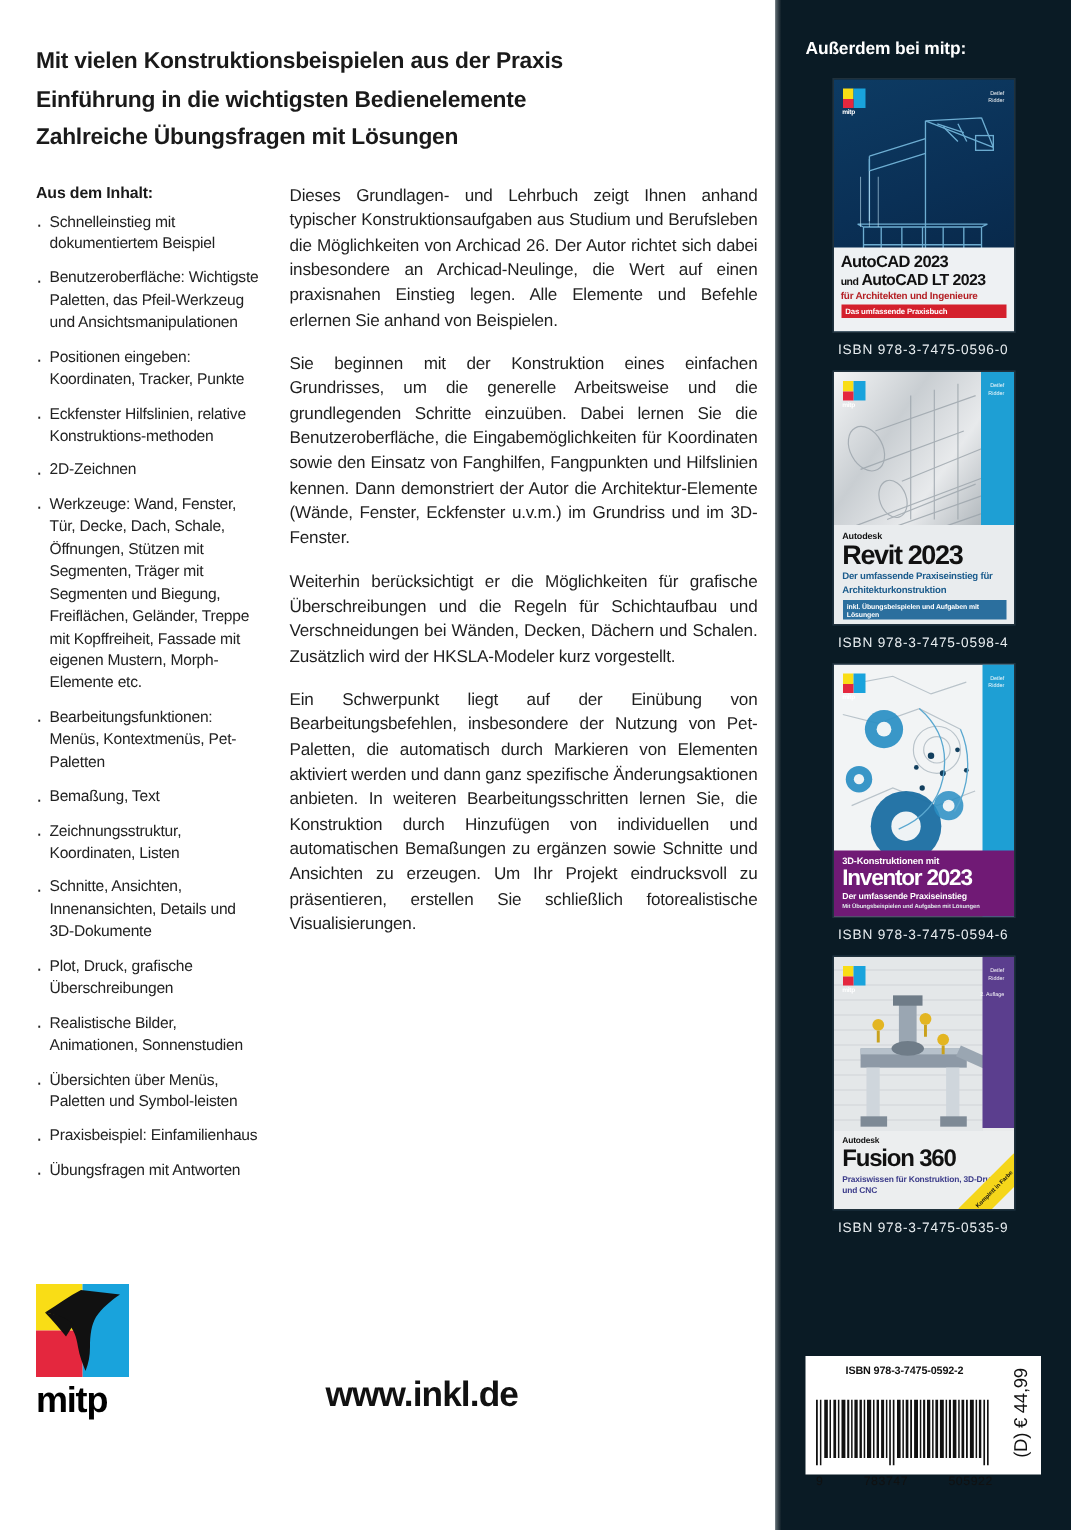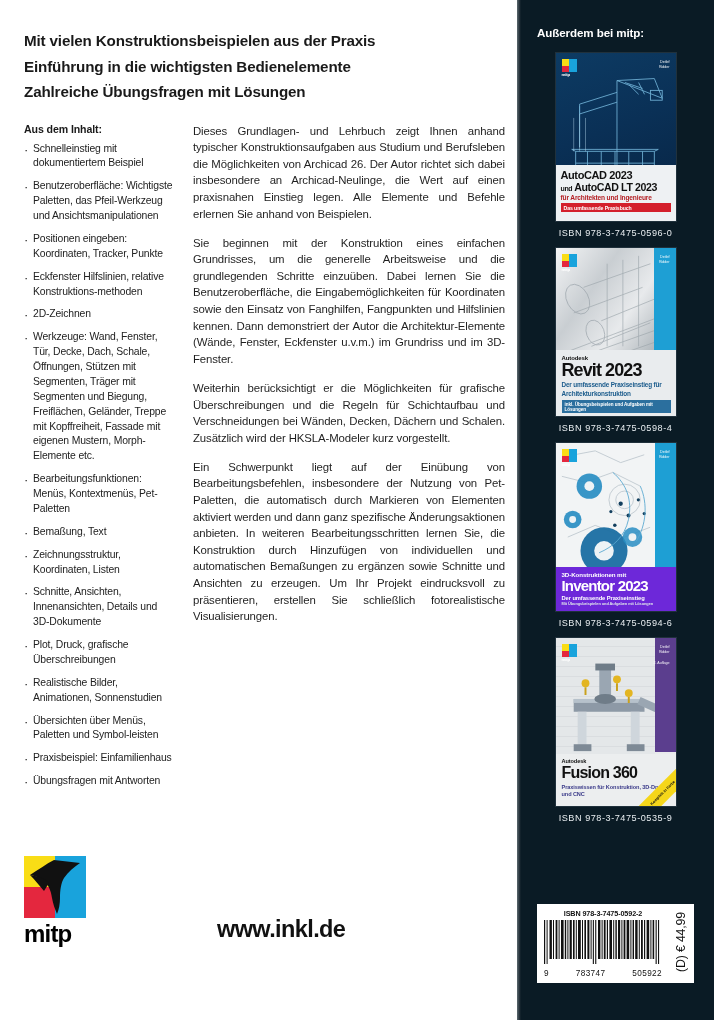--- a/index.html
+++ b/index.html
@@ -183,21 +183,21 @@
   .rv-band { bottom: 0; height: 66px; background: #e9ecee; padding: 5px 5px 0 6px; }
   .rv-band .l0 { font-size:6px; font-weight:bold; color:#111; letter-spacing:-0.1px; }
   .rv-band .l1 { font-size:18px; font-weight:bold; color:#111; letter-spacing:-0.9px; line-height:1.05; }
   .rv-band .l2 { font-size:6.4px; font-weight:bold; color:#1a5b8c; margin-top:1.5px; letter-spacing:-0.15px; line-height:1.3; }
   .rv-band .l3 { margin-top:2px; background:#2b6f9e; color:#fff; font-size:4.6px; font-weight:bold; padding:1.5px 3px; letter-spacing:-0.05px; }
 
   
   .iv-bg { position:absolute; inset:0; background:#f2f4f5; }
   .iv-side { position:absolute; right:0; top:0; width:21px; height:100%; background:#1e9fd4; }
   .iv-art { position:absolute; left:0; top:0; right:21px; bottom:0; }
-  .iv-band { bottom: 0; height: 44px; background:#6d28d9; padding: 4px 5px 0 6px; }
+  .iv-band { bottom: 0; height: 44px; background:#701a75; padding: 4px 5px 0 6px; }
   .iv-band .l0 { font-size:6.2px; font-weight:bold; color:#ffffff; letter-spacing:-0.1px; }
   .iv-band .l1 { font-size:15px; font-weight:bold; color:#ffffff; letter-spacing:-0.8px; line-height:1.08; }
   .iv-band .l2 { font-size:5.8px; font-weight:bold; color:#ffffff; margin-top:1px; letter-spacing:-0.1px; }
   .iv-band .l3 { font-size:3.9px; font-weight:bold; color:#dfe6ea; letter-spacing:-0.05px; }
 
   
   .fu-bg { position:absolute; inset:0; background:#e9ebec; }
   .fu-side { position:absolute; right:0; top:0; width:21px; height:68%; background:#5b3e8e; }
   .fu-art { position:absolute; left:0; top:0; right:21px; bottom:0;
       background: repeating-linear-gradient(0deg,#e4e7e9 0 9px,#dadde0 9px 10px),
@@ -217,21 +217,21 @@
   .barcode-box {
     position: absolute;
     left: 20px; bottom: 37px;
     width: 157px; height: 79px;
     background: #ffffff;
     display: flex;
   }
   .bc-main { flex: 1; padding: 5px 4px 2px 6px; }
   .bc-isbn {
     font-size: 7.2px; font-weight: bold; color: #111;
-    letter-spacing: -0.1px; margin-bottom: 2px; text-align:center;
+    letter-spacing: -0.1px; margin-bottom: 15px; text-align:center;
   }
   .bc-bars { height: 44px; width: 100%; }
   .bc-digits {
     display:flex; justify-content:space-between;
     font-size: 8.2px; color:#111; letter-spacing: 0.4px;
     padding: 0 1px; margin-top: 1px;
     font-family: "Liberation Sans", sans-serif;
   }
   .bc-price {
     width: 27px;

